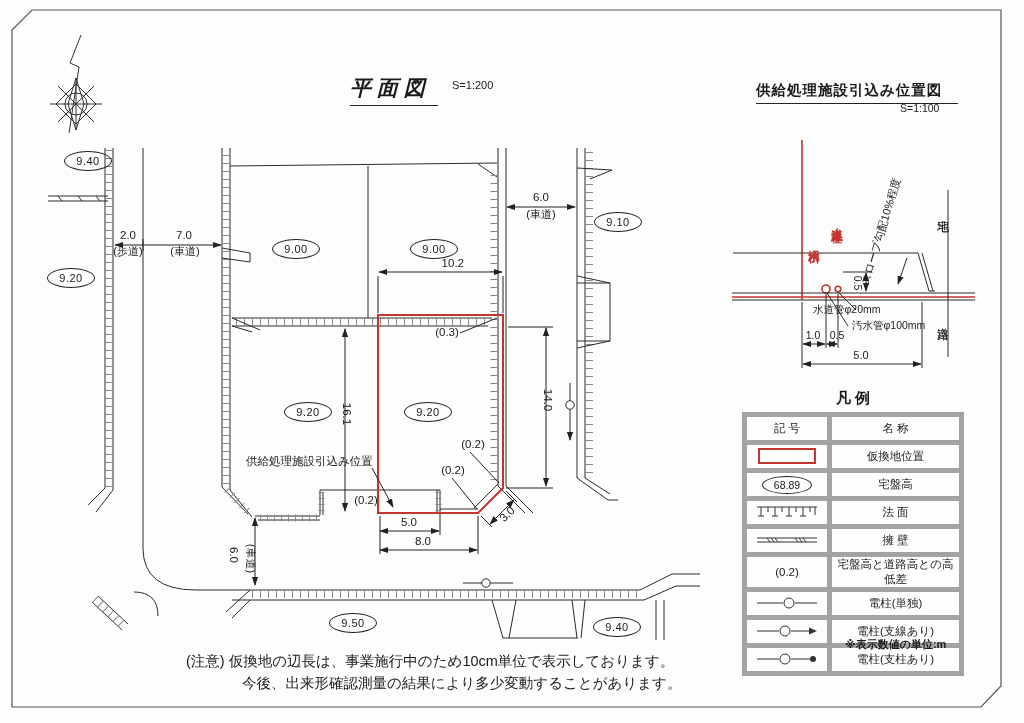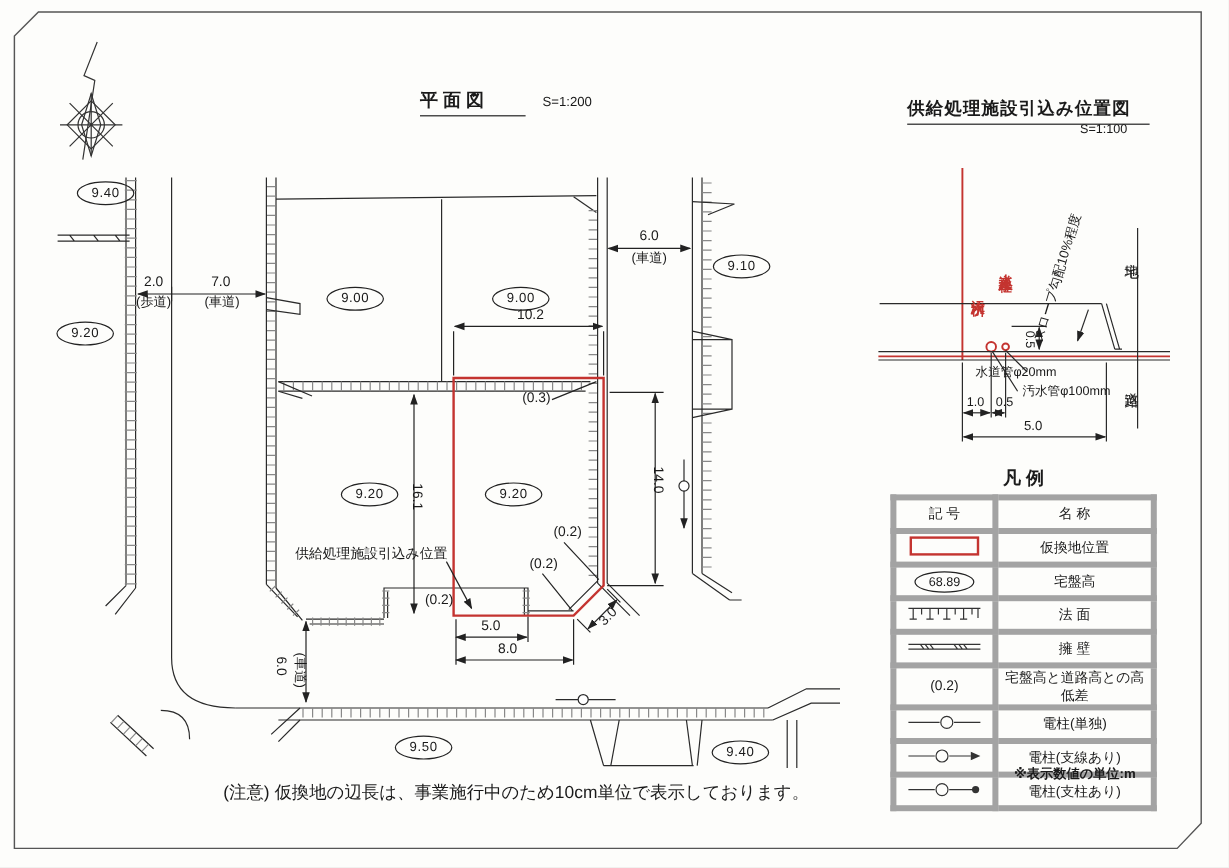--- a/index.html
+++ b/index.html
@@ -163,42 +163,42 @@
       <line x1="866" y1="273" x2="866" y2="291" marker-start="url(#ar)" marker-end="url(#ar)"></line>
       <path d="M827 293 L848 326 M838 292 L856 310"></path>
       <path d="M802 302 V368 M826 294 V348 M838 294 V348 M922 302 V368"></path>
       <line x1="803" y1="344" x2="825" y2="344" marker-start="url(#ar)" marker-end="url(#ar)"></line>
       <line x1="827" y1="344" x2="837" y2="344" marker-start="url(#ar)" marker-end="url(#ar)"></line>
       <line x1="803" y1="364" x2="921" y2="364" marker-start="url(#ar)" marker-end="url(#ar)"></line>
     </g>
   </g>
 </svg>
 
-<div class="txt u" style="left:350px;top:74px;width:88px;font-size:15px;font-weight:600;">平 面 図</div>
+<div class="txt u" style="left:350px;top:74px;width:88px;font-size:21px;font-weight:600;font-style:italic;">平 面 図</div>
 <div class="txt" style="left:452px;top:79px;font-size:11px;">S=1:200</div>
 <div class="txt u" style="left:756px;top:81px;width:202px;font-size:14.5px;font-weight:600;letter-spacing:1px;">供給処理施設引込み位置図</div>
 <div class="txt" style="left:900px;top:102px;font-size:10.5px;">S=1:100</div>
 
 <span class="oval" style="left:64px;top:151px;">9.40</span>
 <span class="oval" style="left:47px;top:268px;">9.20</span>
 <span class="oval" style="left:272px;top:239px;">9.00</span>
 <span class="oval" style="left:410px;top:239px;">9.00</span>
 <span class="oval" style="left:594px;top:212px;">9.10</span>
 <span class="oval" style="left:284px;top:402px;">9.20</span>
 <span class="oval" style="left:404px;top:402px;">9.20</span>
 <span class="oval" style="left:329px;top:613px;">9.50</span>
 <span class="oval" style="left:593px;top:617px;">9.40</span>
 
 <div class="txt dimtxt ctr" style="left:113px;top:229px;width:30px;">2.0</div>
 <div class="txt small ctr" style="left:106px;top:244px;width:44px;">(歩道)</div>
 <div class="txt dimtxt ctr" style="left:166px;top:229px;width:36px;">7.0</div>
 <div class="txt small ctr" style="left:162px;top:244px;width:46px;">(車道)</div>
 <div class="txt dimtxt ctr" style="left:524px;top:191px;width:34px;">6.0</div>
 <div class="txt small ctr" style="left:518px;top:207px;width:46px;">(車道)</div>
-<div class="txt dimtxt ctr" style="left:420px;top:257px;width:44px;">10.2</div>
+<div class="txt dimtxt ctr" style="left:420px;top:257px;width:44px;text-align:right;">10.2</div>
 <div class="txt dimtxt ctr" style="left:428px;top:326px;width:38px;">(0.3)</div>
 <div class="txt dimtxt ctr rot90" style="left:327px;top:408px;width:40px;">16.1</div>
 <div class="txt dimtxt ctr rot90" style="left:528px;top:394px;width:40px;">14.0</div>
 <div class="txt dimtxt" style="left:246px;top:454px;">供給処理施設引込み位置</div>
 <div class="txt dimtxt ctr" style="left:454px;top:438px;width:38px;">(0.2)</div>
 <div class="txt dimtxt ctr" style="left:434px;top:464px;width:38px;">(0.2)</div>
 <div class="txt dimtxt ctr" style="left:347px;top:494px;width:38px;">(0.2)</div>
 <div class="txt dimtxt ctr" style="left:394px;top:516px;width:30px;">5.0</div>
 <div class="txt dimtxt ctr" style="left:408px;top:535px;width:30px;">8.0</div>
 <div class="txt dimtxt ctr" style="left:492px;top:508px;width:30px;transform:rotate(-45deg);">3.0</div>
@@ -280,15 +280,16 @@
       </svg>
     </td>
     <td>電柱(支柱あり)</td>
   </tr>
   </tbody>
 </table>
 <div class="txt" style="left:845px;top:637px;font-size:11px;font-weight:bold;">※表示数値の単位:m</div>
 
 <div class="notes">
   <div class="l1">(注意) 仮換地の辺長は、事業施行中のため10cm単位で表示しております。</div>
+  <div class="l2">今後、出来形確認測量の結果により多少変動することがあります。</div>
 </div>
 
 </div>
 
 </body></html>

